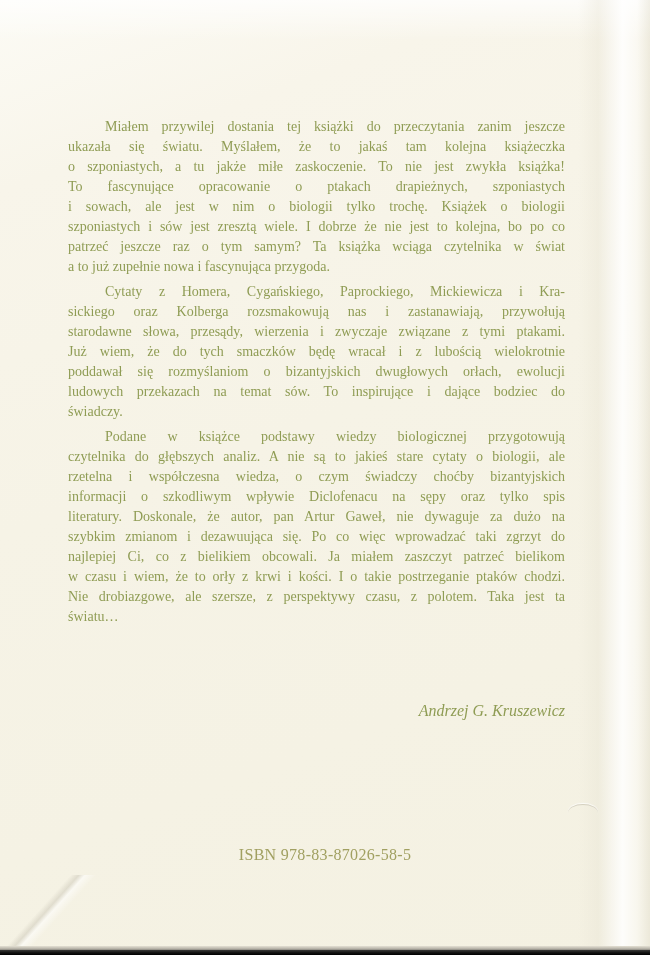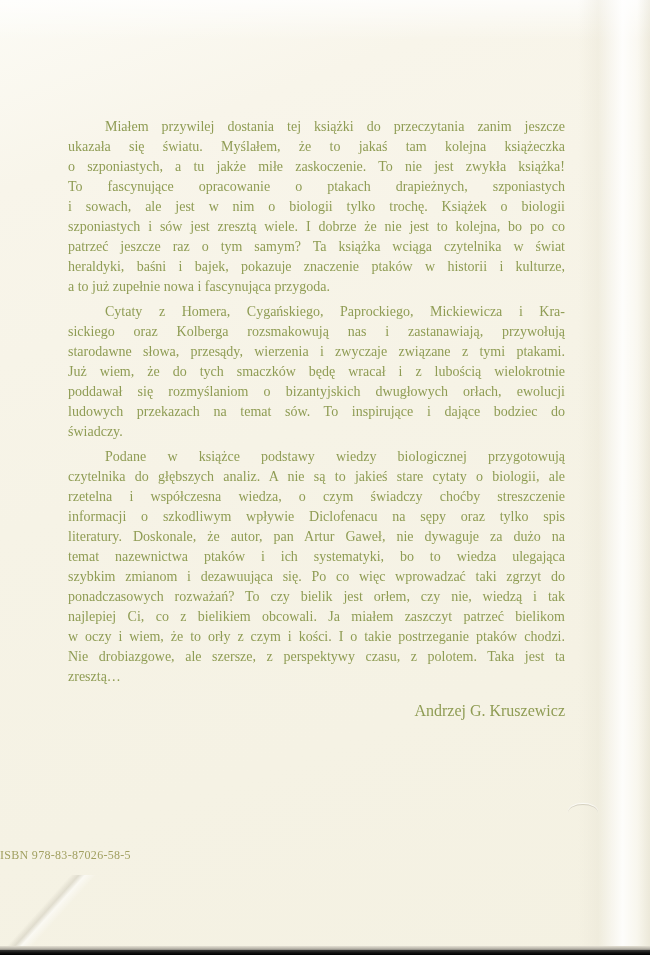--- a/index.html
+++ b/index.html
@@ -110,31 +110,32 @@
   }
   .line.last {
     text-align-last: left;
   }
   .signature {
     position: absolute;
     left: 68px;
     top: 701px;
     width: 497px;
     text-align: right;
+    font-style: italic;
     font-size: 16px;
     line-height: 20px;
     color: var(--ink, #8f9c54);
   }
   .isbn {
     position: absolute;
     left: 0;
     top: 845px;
     width: 650px;
-    text-align: left;
-    font-size: 12px;
+    text-align: center;
+    font-size: 16px;
     letter-spacing: 0.3px;
     line-height: 20px;
     color: var(--isbn-ink, #a1a061);
   }
 </style>
 </head>
 <body>
 
 <div class="cover">
   <div class="sheen-top"></div>
@@ -142,45 +143,42 @@
 
   <div class="textblock">
       <div class="para">
         <div class="line first">Miałem przywilej dostania tej książki do przeczytania zanim jeszcze</div>
         <div class="line">ukazała się światu. Myślałem, że to jakaś tam kolejna książeczka</div>
         <div class="line">o szponiastych, a tu jakże miłe zaskoczenie. To nie jest zwykła książka!</div>
         <div class="line">To fascynujące opracowanie o ptakach drapieżnych, szponiastych</div>
         <div class="line">i sowach, ale jest w nim o biologii tylko trochę. Książek o biologii</div>
         <div class="line">szponiastych i sów jest zresztą wiele. I dobrze że nie jest to kolejna, bo po co</div>
         <div class="line">patrzeć jeszcze raz o tym samym? Ta książka wciąga czytelnika w świat</div>
-        <div class="line">heraldyki, baśni i bajek, pokazuje znaczenie ptaków w historii i kulturze,</div>
         <div class="line last">a to już zupełnie nowa i fascynująca przygoda.</div>
       </div>
       <div class="para">
         <div class="line first">Cytaty z Homera, Cygańskiego, Paprockiego, Mickiewicza i Kra-</div>
         <div class="line">sickiego oraz Kolberga rozsmakowują nas i zastanawiają, przywołują</div>
         <div class="line">starodawne słowa, przesądy, wierzenia i zwyczaje związane z tymi ptakami.</div>
         <div class="line">Już wiem, że do tych smaczków będę wracał i z lubością wielokrotnie</div>
         <div class="line">poddawał się rozmyślaniom o bizantyjskich dwugłowych orłach, ewolucji</div>
         <div class="line">ludowych przekazach na temat sów. To inspirujące i dające bodziec do</div>
         <div class="line last">świadczy.</div>
       </div>
       <div class="para">
         <div class="line first">Podane w książce podstawy wiedzy biologicznej przygotowują</div>
         <div class="line">czytelnika do głębszych analiz. A nie są to jakieś stare cytaty o biologii, ale</div>
-        <div class="line">rzetelna i współczesna wiedza, o czym świadczy choćby streszczenie</div>
+        <div class="line">rzetelna i współczesna wiedza, o czym świadczy choćby bizantyjskich</div>
         <div class="line">informacji o szkodliwym wpływie Diclofenacu na sępy oraz tylko spis</div>
         <div class="line">literatury. Doskonale, że autor, pan Artur Gaweł, nie dywaguje za dużo na</div>
-        <div class="line">temat nazewnictwa ptaków i ich systematyki, bo to wiedza ulegająca</div>
         <div class="line">szybkim zmianom i dezawuująca się. Po co więc wprowadzać taki zgrzyt do</div>
-        <div class="line">ponadczasowych rozważań? To czy bielik jest orłem, czy nie, wiedzą i tak</div>
         <div class="line">najlepiej Ci, co z bielikiem obcowali. Ja miałem zaszczyt patrzeć bielikom</div>
-        <div class="line">w oczy i wiem, że to orły z czym i kości. I o takie postrzeganie ptaków chodzi.</div>
+        <div class="line">w czasu i wiem, że to orły z krwi i kości. I o takie postrzeganie ptaków chodzi.</div>
         <div class="line">Nie drobiazgowe, ale szersze, z perspektywy czasu, z polotem. Taka jest ta</div>
-        <div class="line last">zresztą…</div>
+        <div class="line last">światu…</div>
       </div>
     </div>
 
   <div class="signature">Andrzej G. Kruszewicz</div>
 
   <div class="isbn">ISBN 978-83-87026-58-5</div>
 
   <div class="crease-arc"></div>
   <div class="crease-corner"></div>
   <div class="edge-light"></div>

